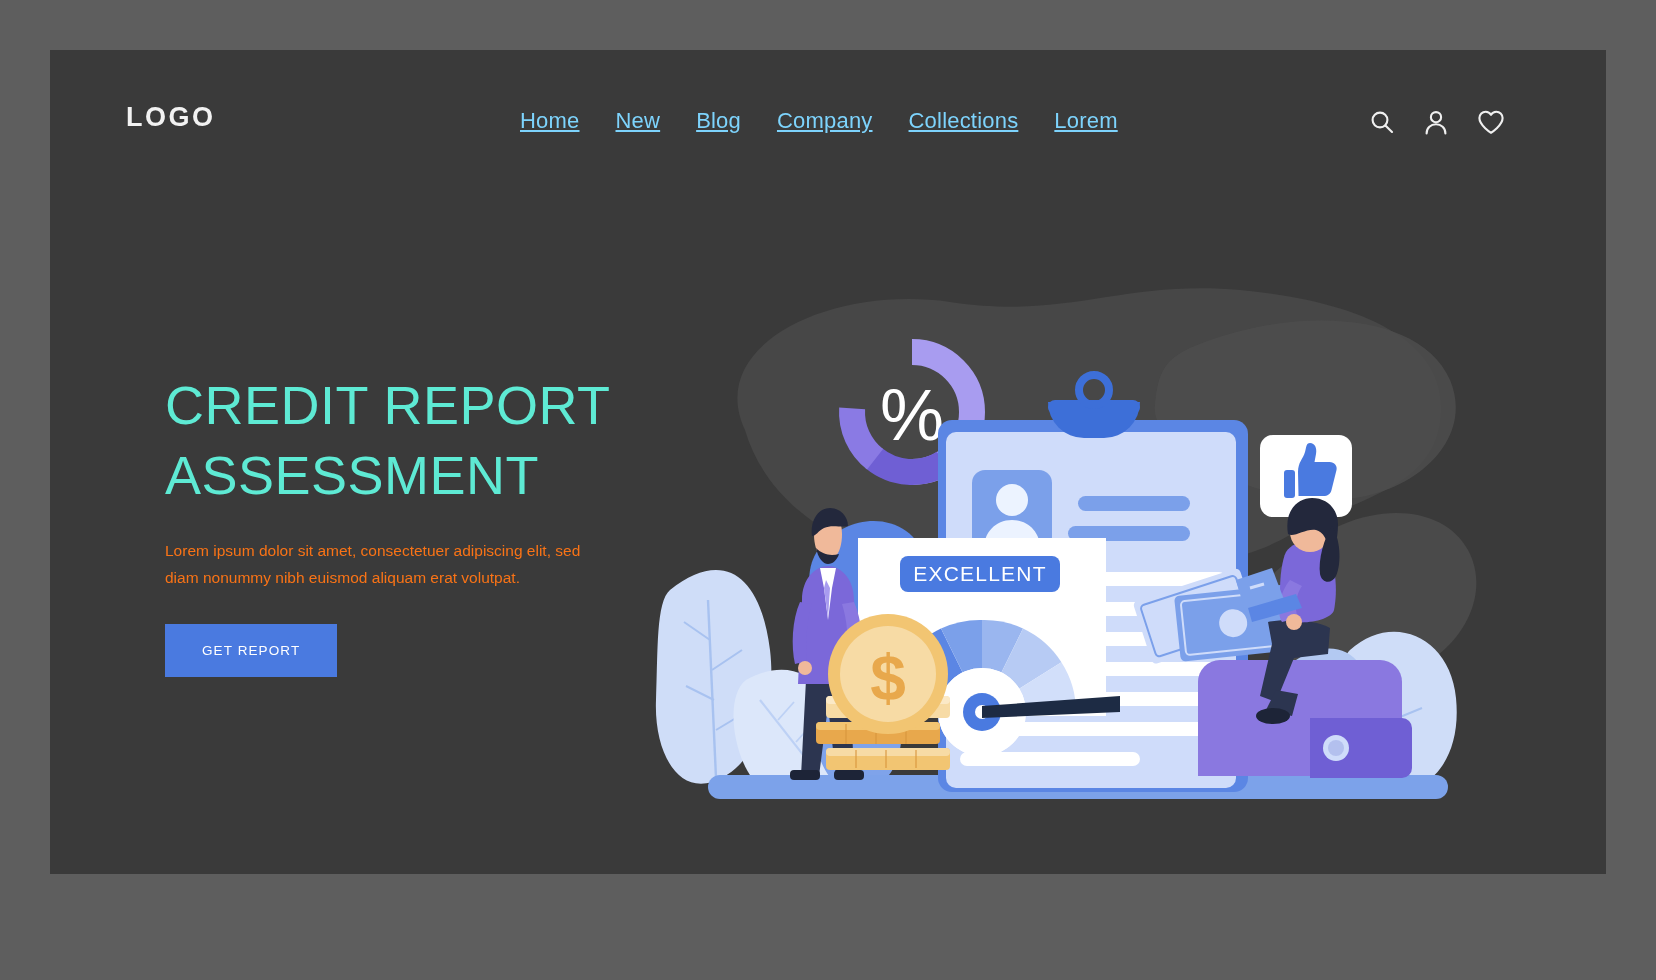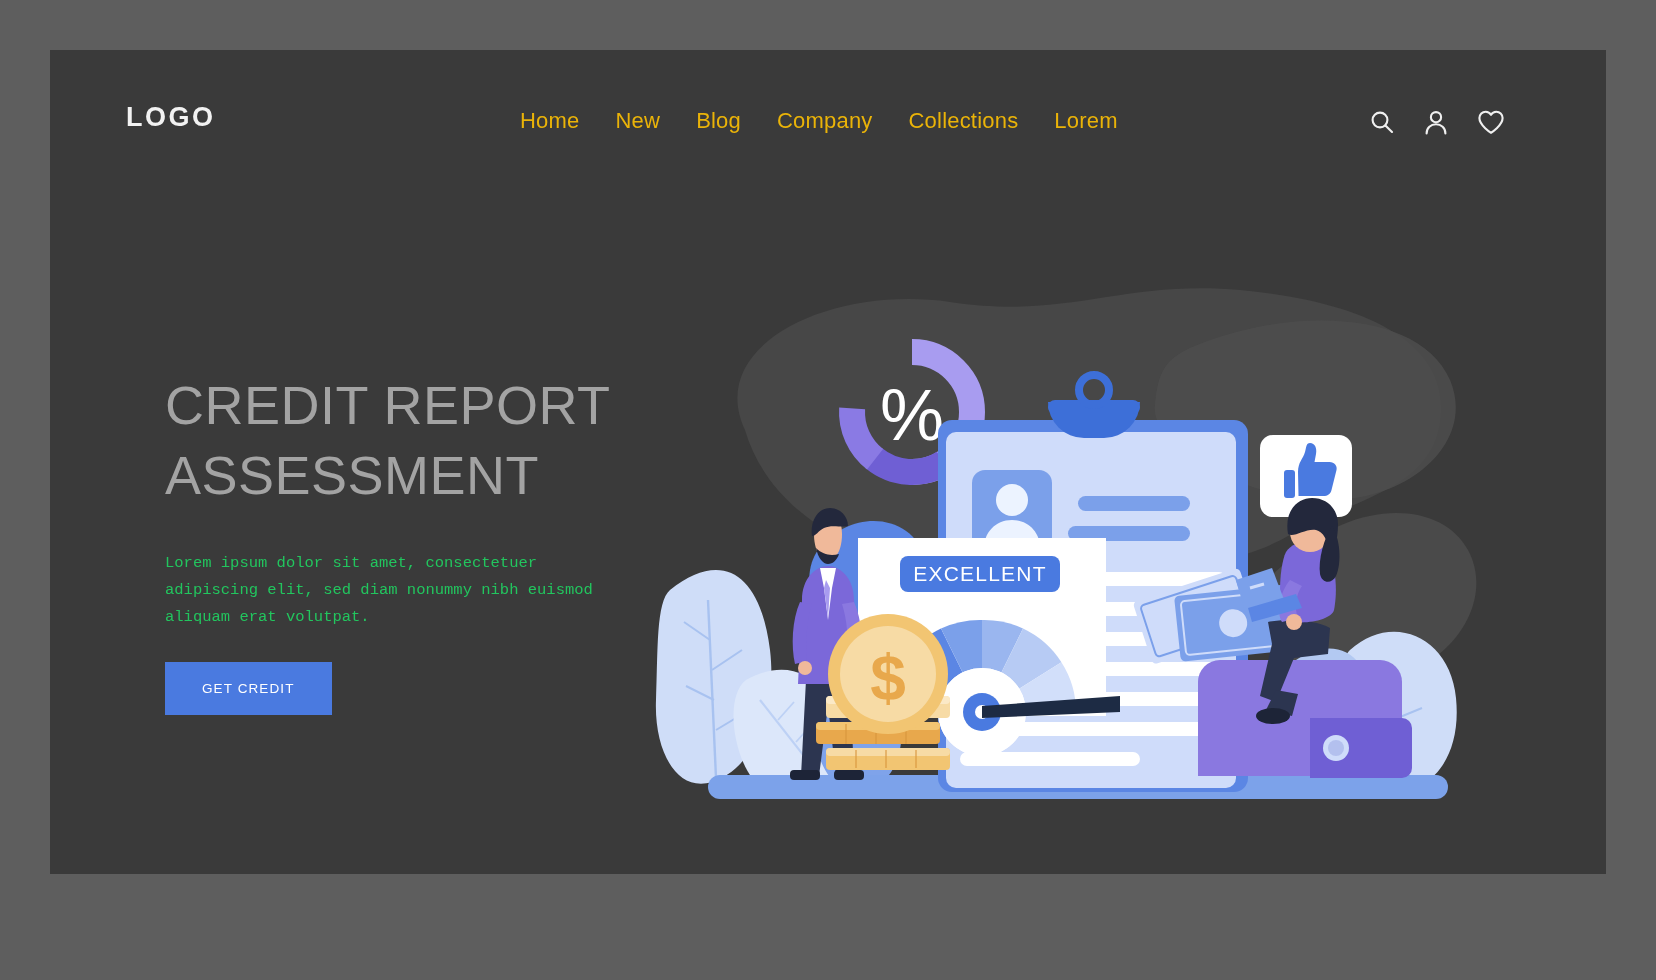--- a/index.html
+++ b/index.html
@@ -39,56 +39,57 @@
     letter-spacing:2.5px;
   }
   .nav {
     position:absolute;
     left:452px; top:58px;
     display:flex;
     align-items:baseline;
     gap:0px;
   }
   .nav-item {
-    color:#eab308;
+    color:#7dd3fc;
     font-size:22px;
     font-weight:400;
     letter-spacing:0.2px;
     padding:0 18px;
     cursor:pointer;
     white-space:nowrap;
+    text-decoration:underline;
   }
   .icons {
     position:absolute;
     right:100px; top:58px;
     display:flex; align-items:center; gap:26px;
   }
   .icons svg { display:block; cursor:pointer; }
 
   
   .hero-copy {
     position:absolute;
     left:115px; top:320px;
     width:480px;
   }
   .hero-title {
-    color:#a3a3a3;
+    color:#5eead4;
     font-size:54px;
     font-weight:400;
     line-height:1.30;
     letter-spacing:0.5px;
     white-space:pre-line;
   }
   .hero-sub {
-    margin-top:40px;
-    color:#22c55e;
+    margin-top:28px;
+    color:#f97316;
     font-size:17px;
     line-height:1.72;
     width:432px;
-    font-family:Liberation Mono, monospace;
+    font-family:Liberation Sans, sans-serif;
     font-size:15.5px;
   }
   .cta {
     display:inline-block;
     margin-top:32px;
     background:#4a7ae0;
     color:#ffffff;
     font-size:13.5px;
     letter-spacing:1.1px;
     padding:19px 37px;
@@ -142,21 +143,21 @@
             <path d="M15 24.8S3.4 17.6 3.4 10.1c0-3.7 2.9-6.4 6.3-6.4 2.3 0 4.2 1.2 5.3 3.1 1.1-1.9 3-3.1 5.3-3.1 3.4 0 6.3 2.7 6.3 6.4 0 7.5-11.6 14.7-11.6 14.7z" stroke="#f0f0f0" stroke-width="2.1" stroke-linejoin="round"></path>
           </svg>
         </span>
       </div>
     </div>
 
     <div class="hero-copy">
       <h1 class="hero-title">CREDIT REPORT
 ASSESSMENT</h1>
       <p class="hero-sub">Lorem ipsum dolor sit amet, consectetuer adipiscing elit, sed diam nonummy nibh euismod aliquam erat volutpat.</p>
-      <button class="cta">GET CREDIT</button>
+      <button class="cta">GET REPORT</button>
     </div>
 
     <div class="illus">
       <svg viewBox="0 0 860 570" xmlns="http://www.w3.org/2000/svg">
 
         <g>
           <path d="M95 180 C55 95 180 35 300 52 C420 70 470 30 590 40 C720 52 800 95 790 170 C782 240 700 250 640 285 C560 330 520 300 420 320 C300 345 130 300 95 180 Z" fill="#474747"></path>
           <path d="M540 98 C640 55 770 60 800 130 C826 192 760 250 680 250 C600 250 500 200 505 155 C508 122 515 110 540 98 Z" fill="#4e4e4e" opacity="0.85"></path>
           <path d="M640 310 C700 250 790 248 818 300 C846 352 800 420 730 430 C660 440 600 390 610 350 C616 328 624 322 640 310 Z" fill="#4a4a4a"></path>
         </g>

